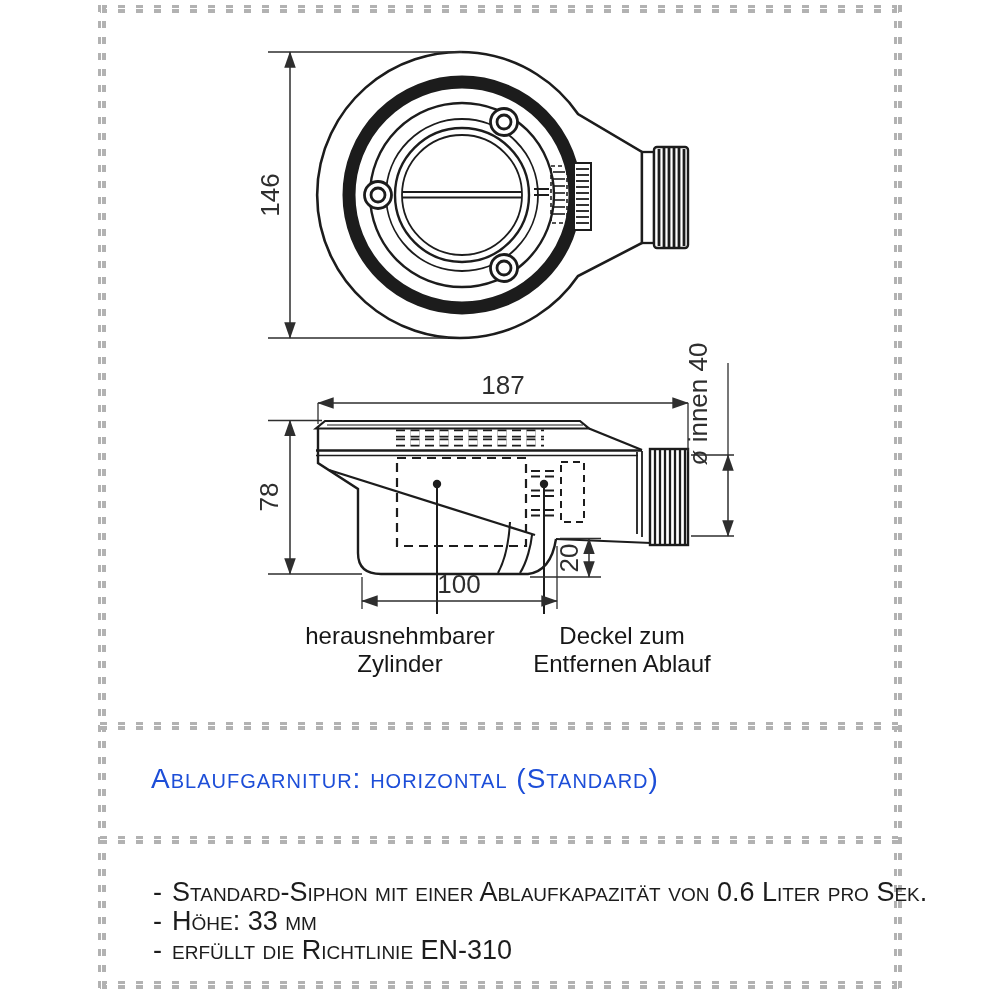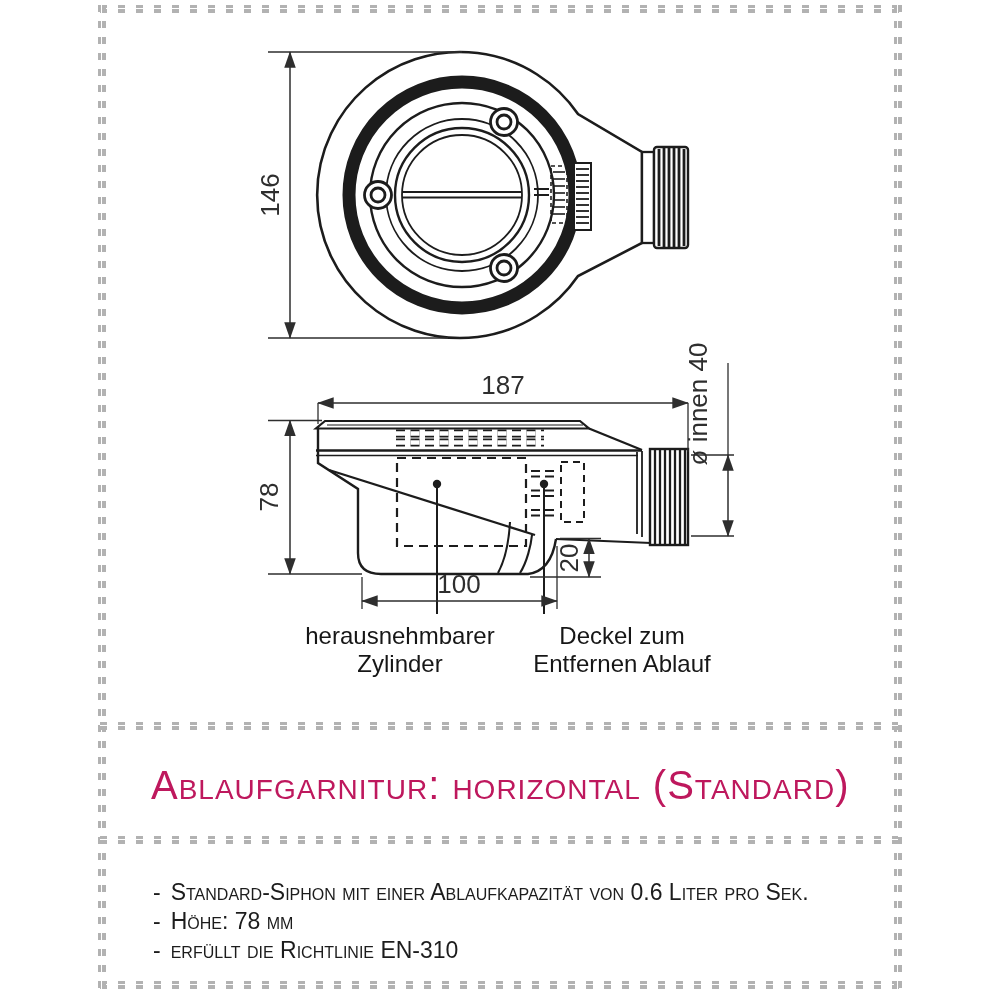--- a/index.html
+++ b/index.html
@@ -25,24 +25,24 @@
 
   svg.drawing{position:absolute;left:0;top:0;}
   .ln{stroke:#1c1c1c;fill:none;}
   .fillw{fill:#ffffff;}
   .dim{stroke:#2e2e2e;stroke-width:1.5;fill:none;marker-start:url(#arr);marker-end:url(#arr);}
   .ext{stroke:#2e2e2e;stroke-width:1.3;fill:none;}
   .dash{stroke:#1c1c1c;fill:none;}
   text.dim-label{font:26px "Liberation Sans", sans-serif;fill:#2e2e2e;}
   text.callout-label{font:24px "Liberation Sans", sans-serif;fill:#161616;}
 
-  .title{position:absolute;left:151px;top:763px;font-size:40px;letter-spacing:1px;
-    color:#be185d;font-variant:small-caps;white-space:nowrap;}
+  .title{position:absolute;left:151px;top:763px;font-size:28px;letter-spacing:1px;
+    color:#1d4ed8;font-variant:small-caps;white-space:nowrap;}
   .details{position:absolute;left:153px;top:878px;color:#1c1c1c;}
-  .detail-line{font-size:23px;font-variant:small-caps;line-height:29px;white-space:nowrap;}
+  .detail-line{font-size:27px;font-variant:small-caps;line-height:29px;white-space:nowrap;}
   .detail-line .bullet{display:inline-block;margin-right:10px;}
 </style>
 </head>
 <body>
 
 <div class="page">
 
   <div class="stitch-h" id="b-top"></div>
   <div class="stitch-h" id="b-bottom"></div>
   <div class="stitch-v" id="b-left"></div>
@@ -233,20 +233,20 @@
     </g>
   </svg>
 
   <div class="title">Ablaufgarnitur: horizontal (Standard)</div>
 
   <div class="details">
     <div class="detail-line">
       <span class="bullet">-</span><span>Standard-Siphon mit einer Ablaufkapazität von 0.6 Liter pro Sek.</span>
     </div>
     <div class="detail-line">
-      <span class="bullet">-</span><span>Höhe: 78 mm</span>
+      <span class="bullet">-</span><span>Höhe: 33 mm</span>
     </div>
     <div class="detail-line">
       <span class="bullet">-</span><span>erfüllt die Richtlinie EN-310</span>
     </div>
   </div>
 
 </div>
 
 </body></html>

